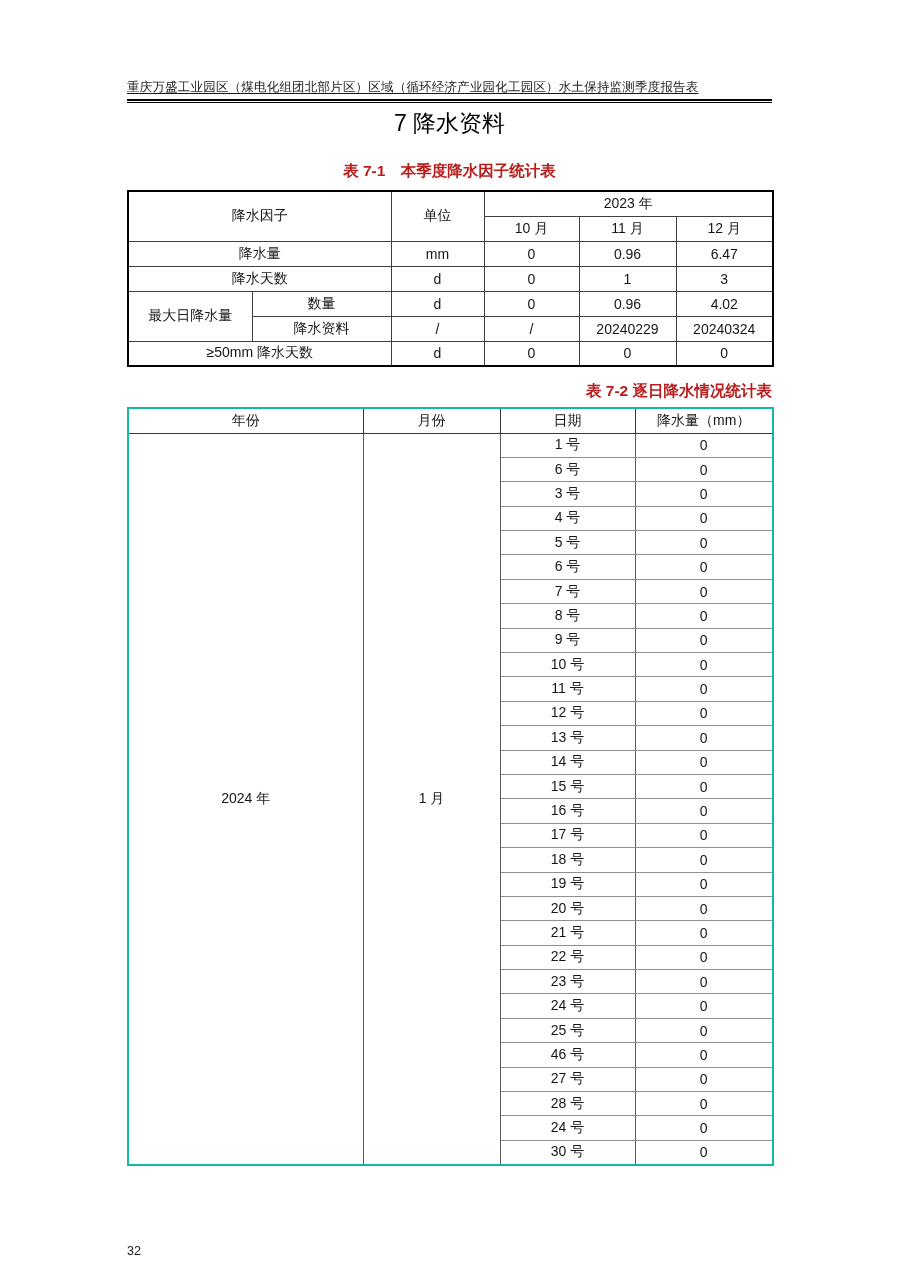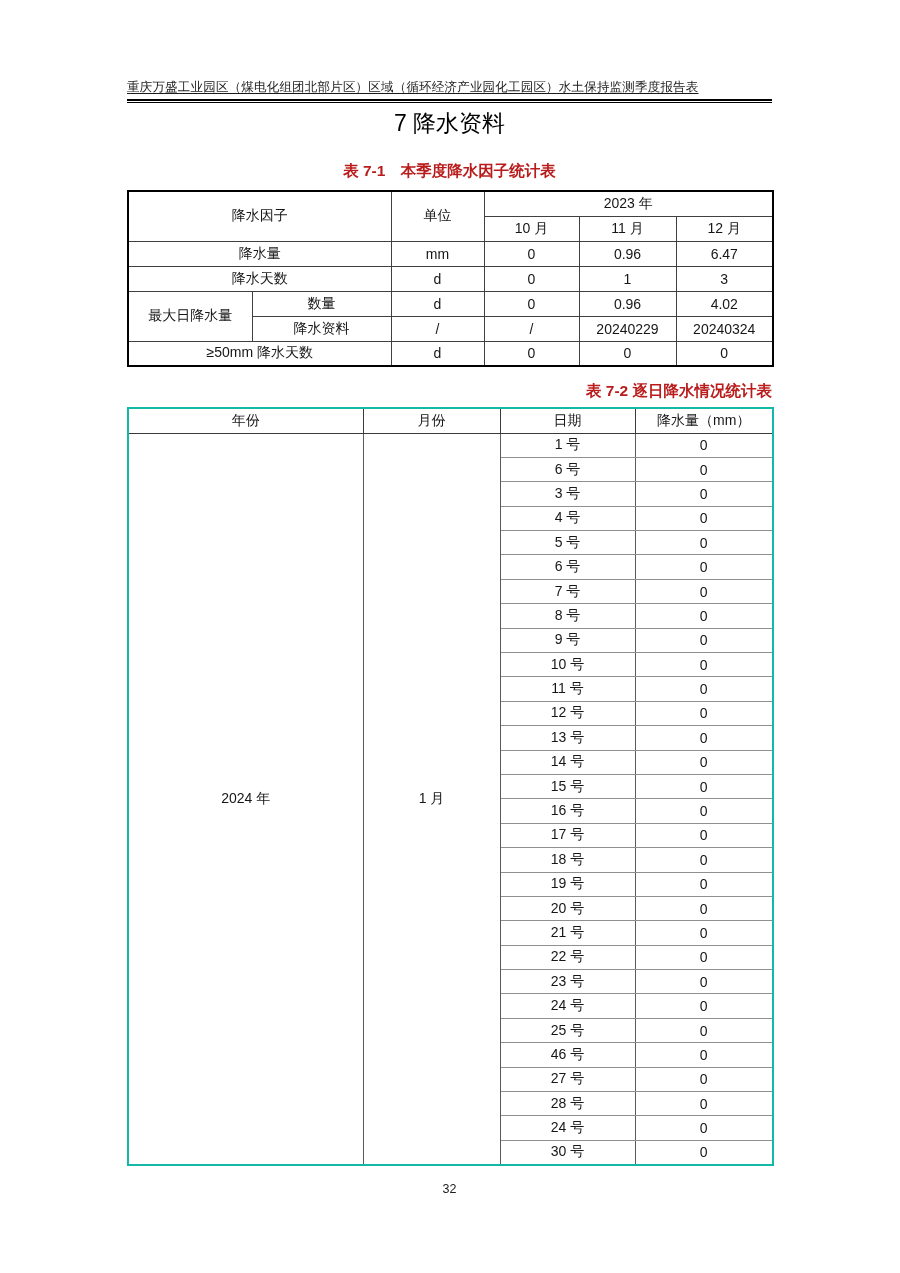--- a/index.html
+++ b/index.html
@@ -41,22 +41,22 @@
 
   .t2 { position: absolute; left: 127px; top: 407px; width: 645px; border: 2px solid #14b8a6; }
   .t2 thead td { border: 1px solid #3a3a3a; height: 25px; }
   .t2 tbody td {
     border-left: 1px solid #5a5a5a; border-right: 1px solid #5a5a5a;
     border-top: 1px solid #8f8f8f; border-bottom: 1px solid #8f8f8f;
     height: 24.4px;
   }
 
   .page-number {
-    position: absolute; left: 127px; top: 1182px; width: 645px;
-    text-align: center; font-size: 12.5px; color: #1c1c1c;
+    position: absolute; left: 127px; top: 1244px; width: 645px;
+    text-align: left; font-size: 12.5px; color: #1c1c1c;
   }
 </style>
 </head>
 <body>
 
 <div class="page">
 
   <div class="header-text">重庆万盛工业园区（煤电化组团北部片区）区域（循环经济产业园化工园区）水土保持监测季度报告表</div>
   <div class="header-rule"></div>
 

